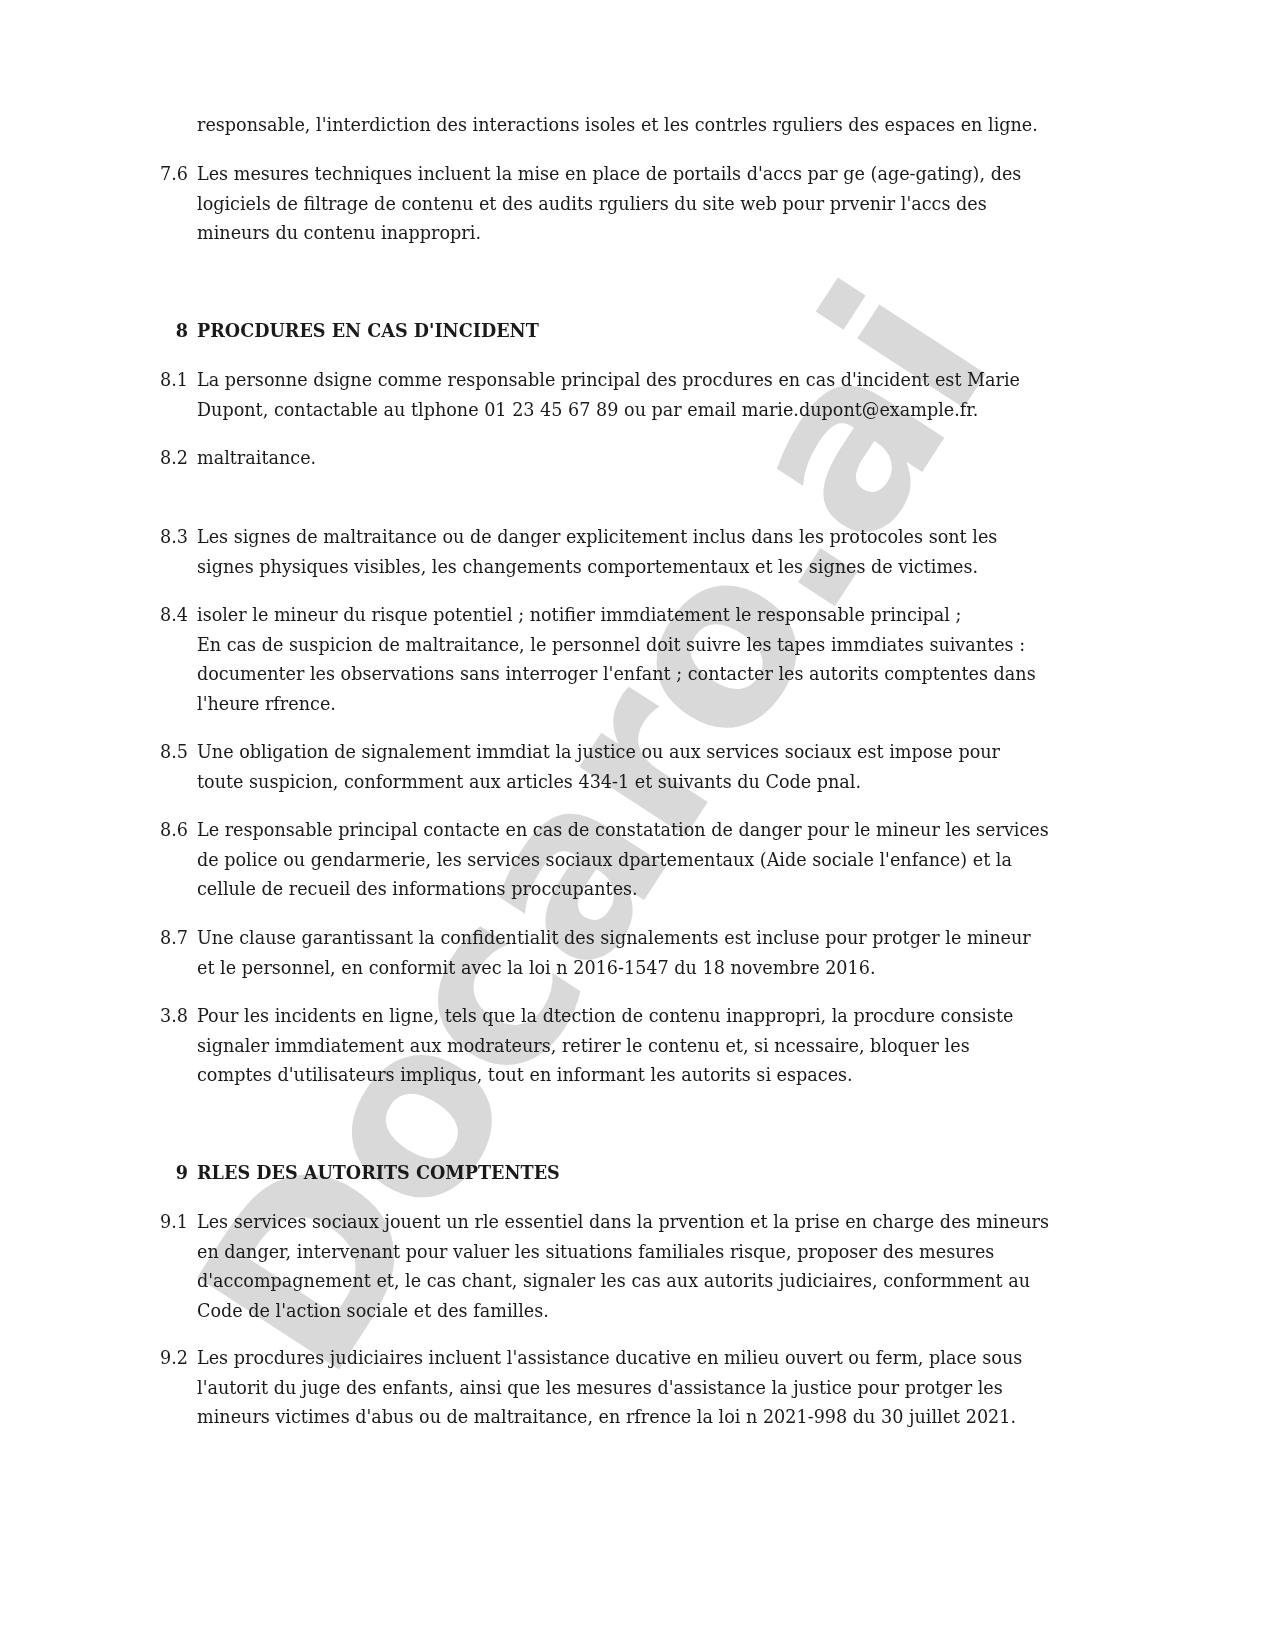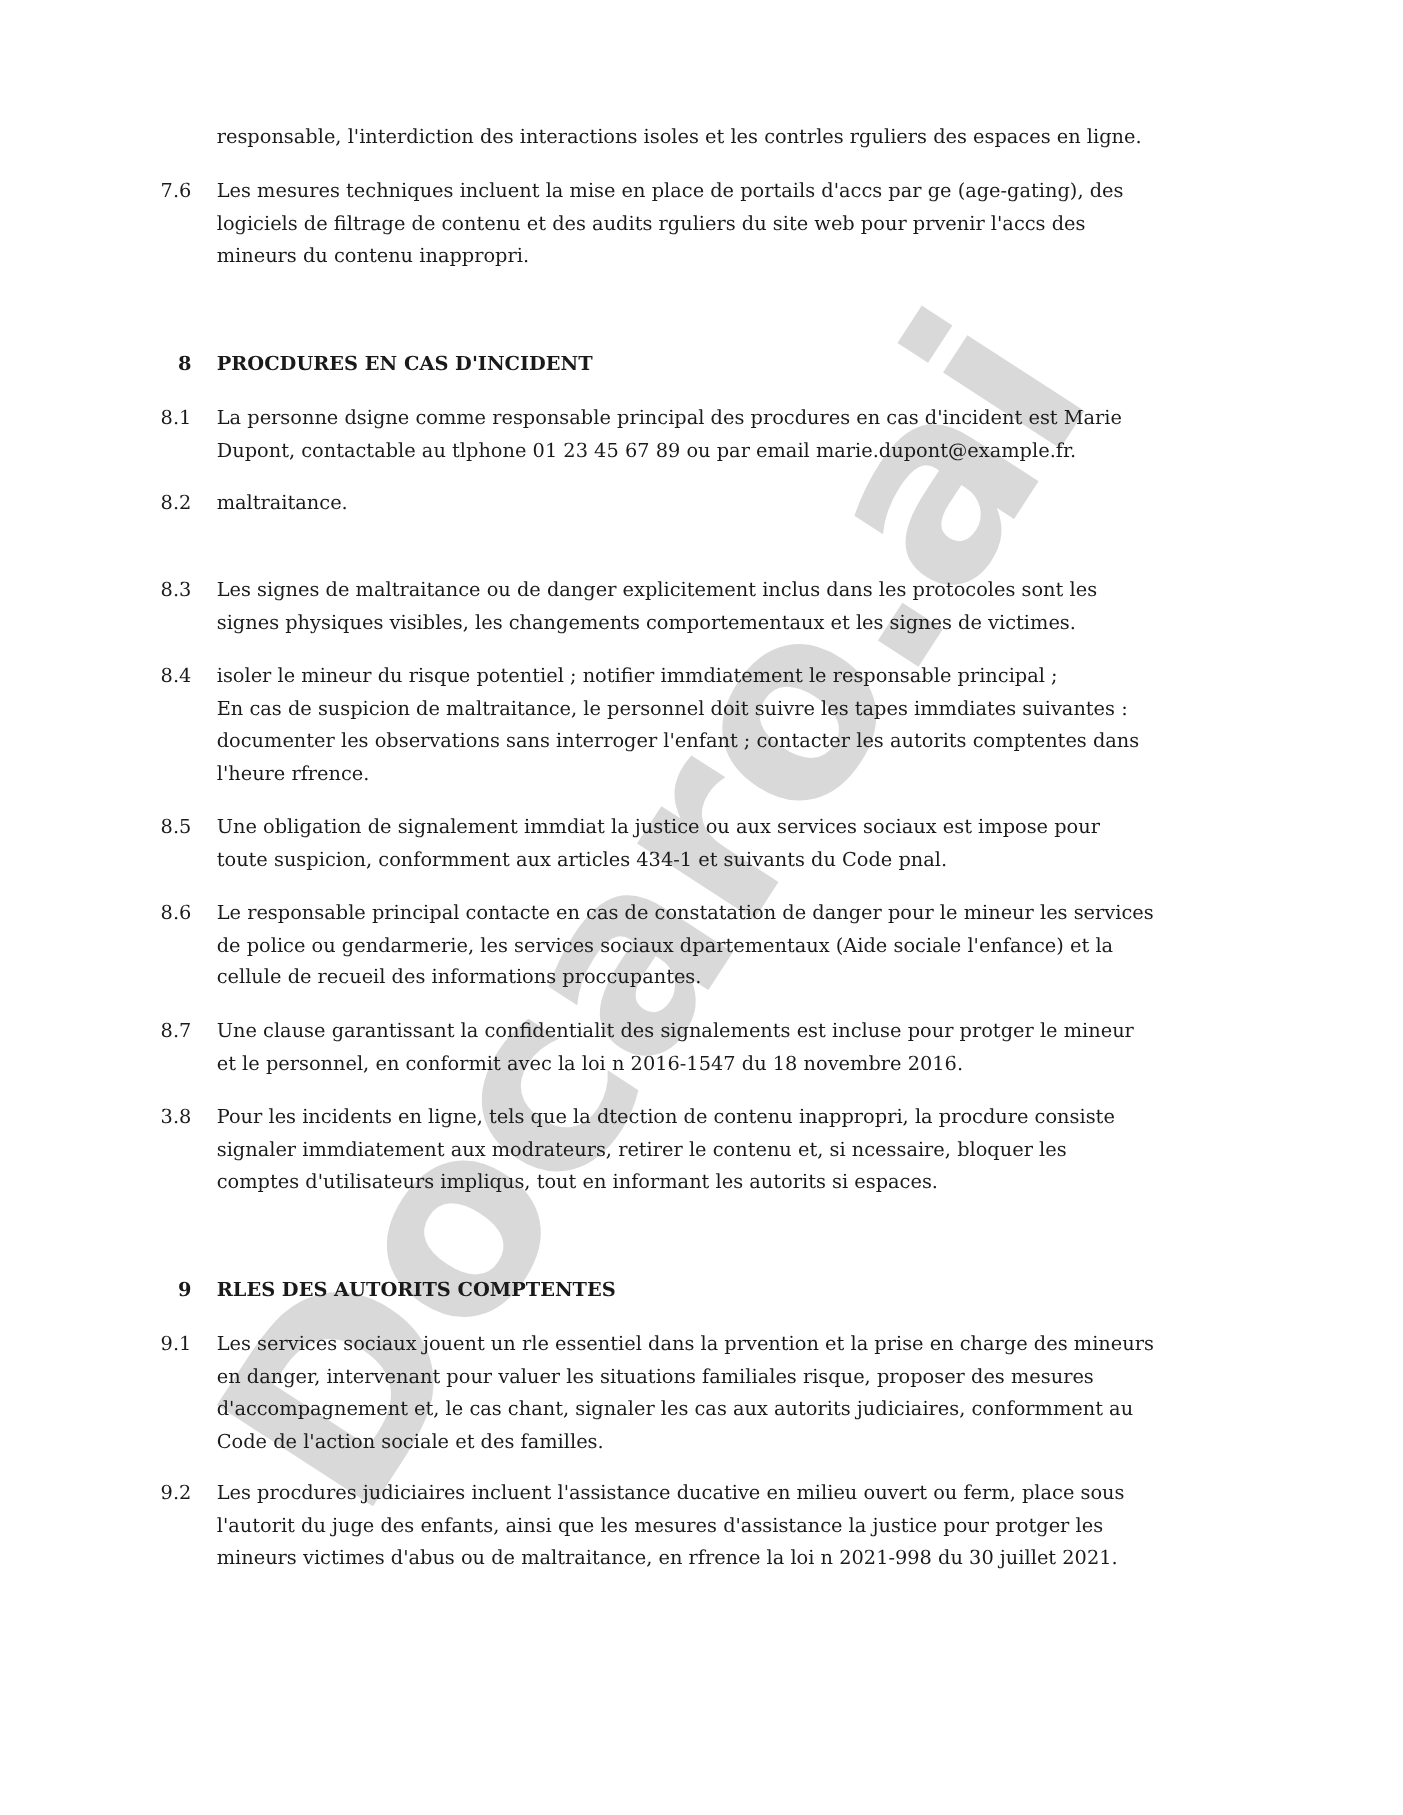--- a/index.html
+++ b/index.html
@@ -22,21 +22,21 @@
     white-space: nowrap;
     letter-spacing: -2px;
     z-index: 0;
     user-select: none;
   }
   .content { position: absolute; left: 0; top: 0; width: 100%; z-index: 1; }
   .para {
     position: absolute; left: 0; width: 1275px;
   }
   .num {
-    position: absolute; left: 128px; width: 46px; text-align: right;
+    position: absolute; left: 142px; width: 46px; text-align: right;
   }
   .text {
     position: absolute; left: 197px; width: 890px;
   }
   .heading .num, .heading .text { font-weight: bold; }
 </style>
 </head>
 <body>
 
 <div class="page">

